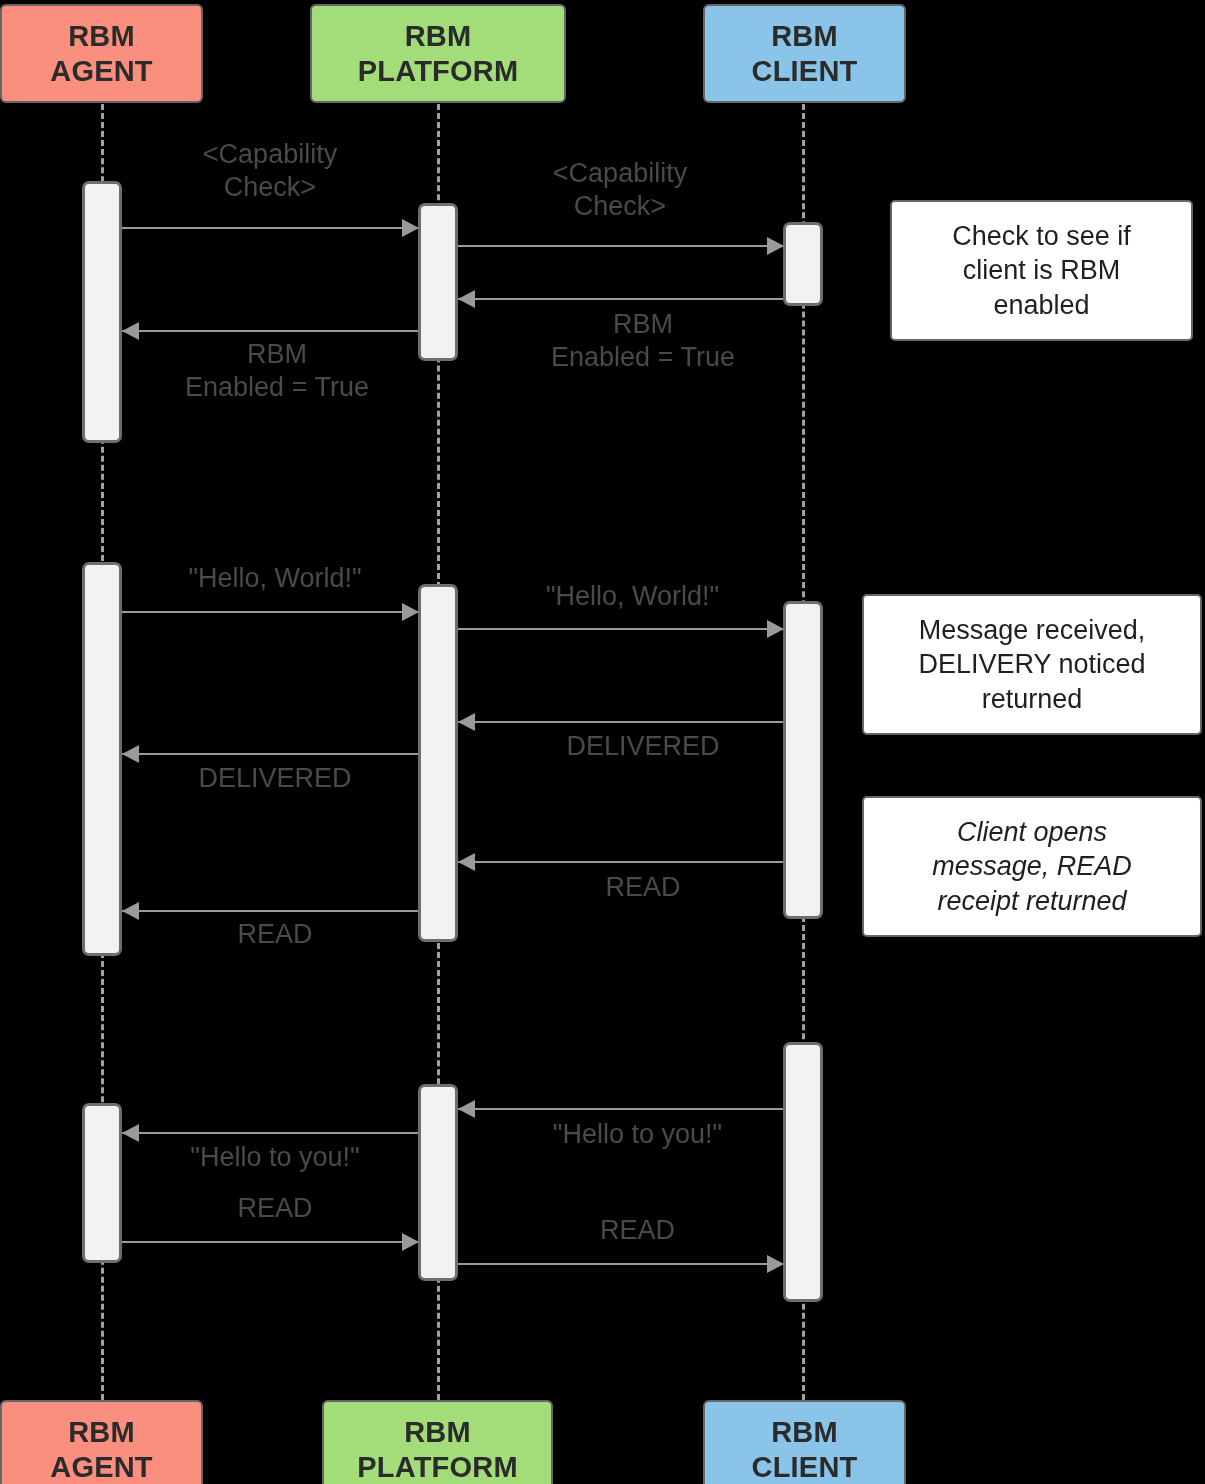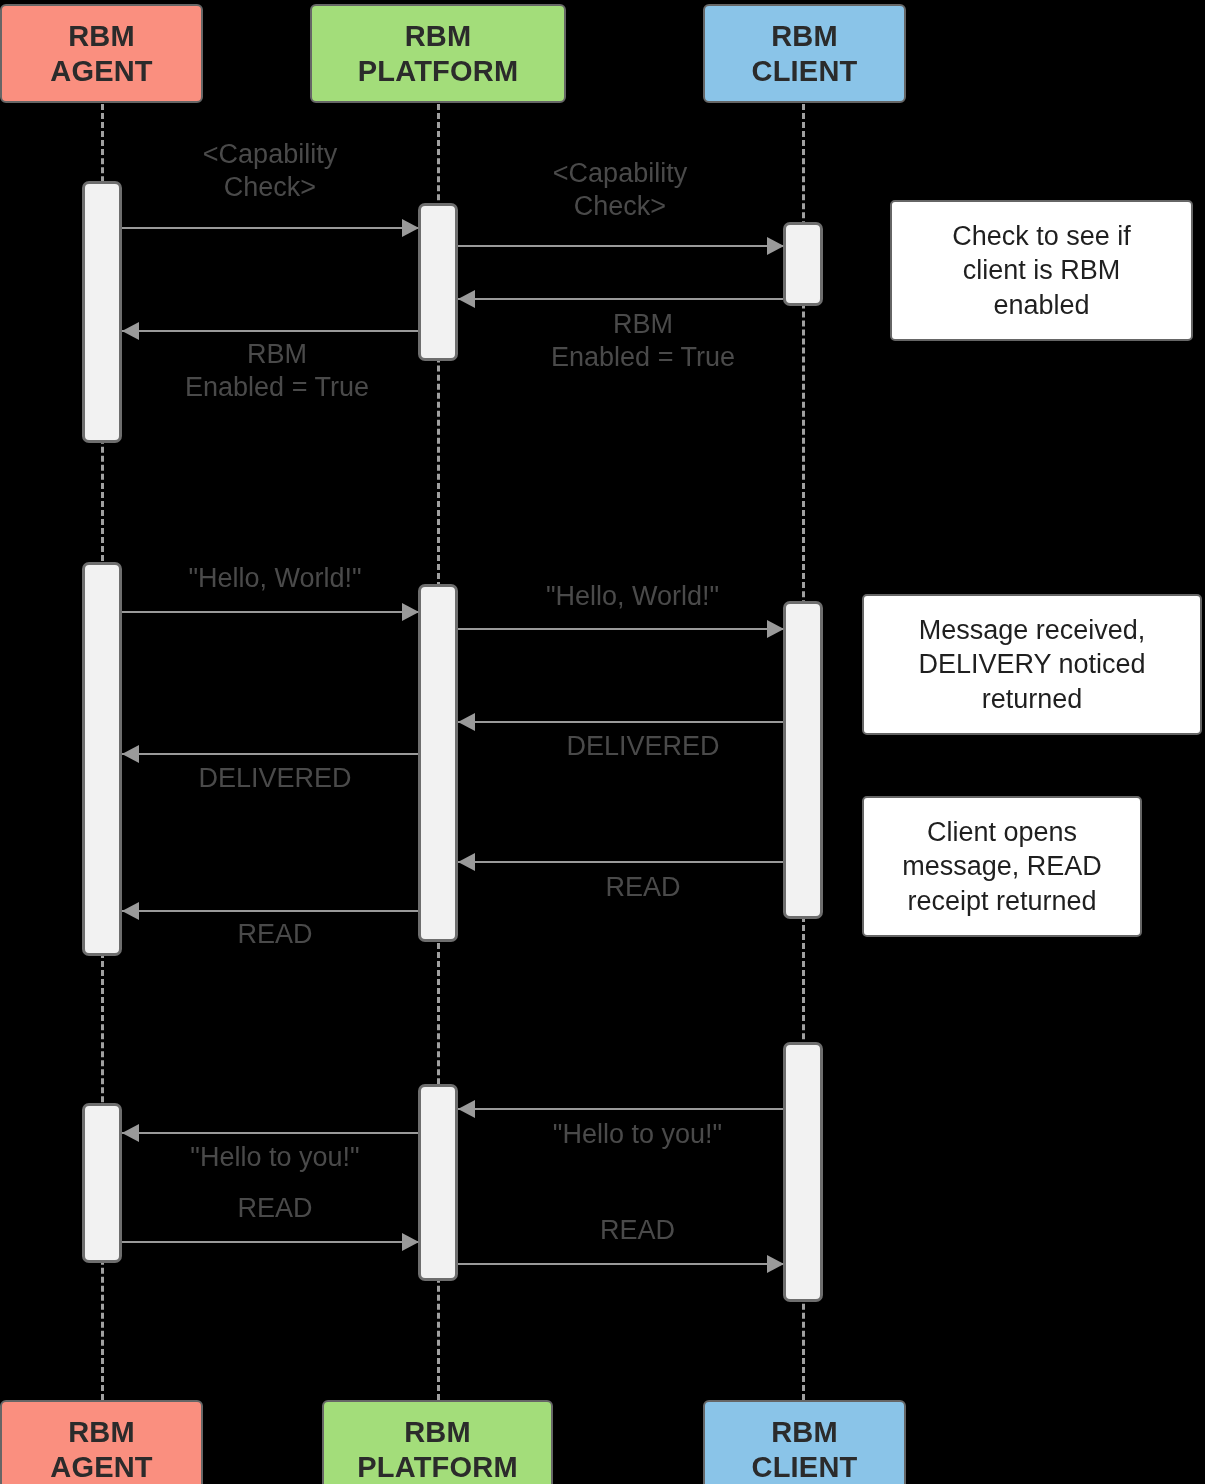--- a/index.html
+++ b/index.html
@@ -204,17 +204,17 @@
   <div class="msg-line" style="left:458px; top:1263px; width:325px;"></div>
   <div class="arrowhead right" style="left:767px; top:1255px;"></div>
   <div class="msg-label" style="left:500px; top:1214px; width:275px;">READ</div>
 
   <div class="note" style="left:862px; top:200px; width:303px; height:141px;margin-left:28px;">Check to see if
 client is RBM
 enabled</div>
   <div class="note" style="left:862px; top:578px; width:340px; height:141px;margin-top:16px;">Message received,
 DELIVERY noticed
 returned</div>
-  <div class="note" style="left:862px; top:796px; width:280px; height:141px;">Client opens
+  <div class="note" style="left:862px; top:796px; width:340px; height:141px;font-style:italic;">Client opens
 message, READ
 receipt returned</div>
 
 </div>
 
 </body></html>

